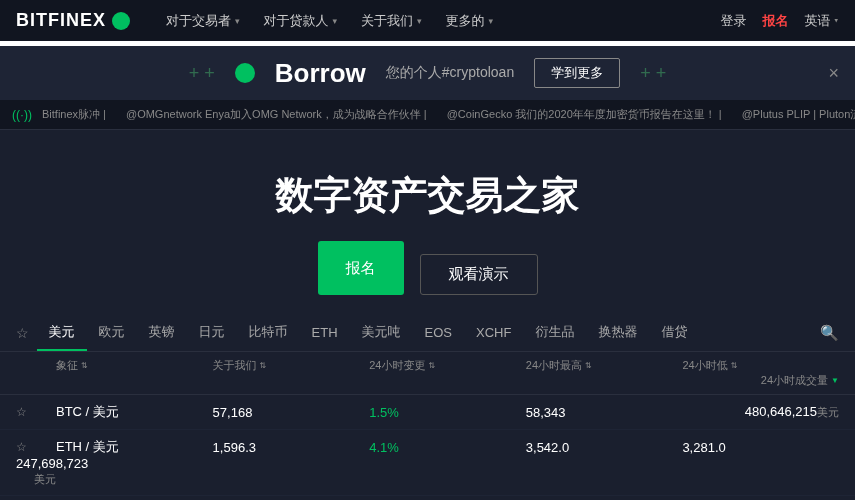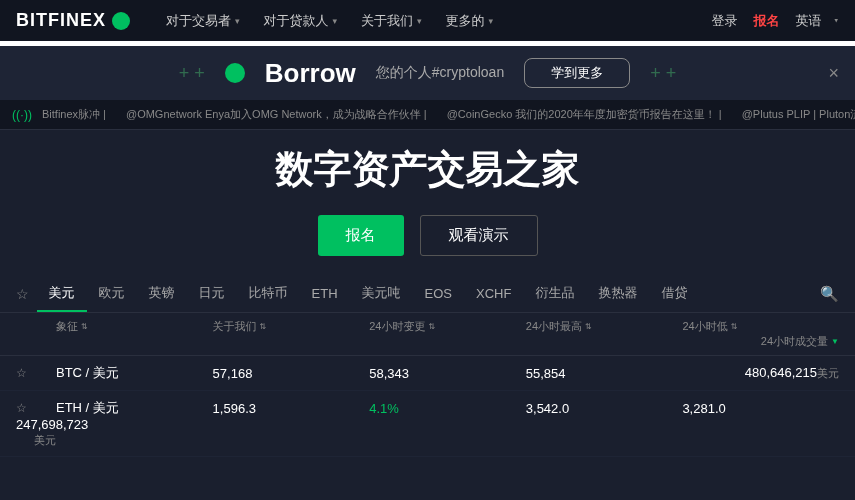--- a/index.html
+++ b/index.html
@@ -79,21 +79,21 @@
       cursor: pointer;
       font-size: 13px;
       font-weight: 600;
     }
     .nav-lang {
       color: #ccc;
       font-size: 13px;
       cursor: pointer;
       display: flex;
       align-items: center;
-      gap: 12px;
+      gap: 3px;
     }
 
     
     .banner {
       background: #1e2435;
       display: flex;
       align-items: center;
       justify-content: center;
       gap: 20px;
       padding: 10px 20px;
@@ -118,24 +118,24 @@
       color: #fff;
     }
     .banner-subtitle {
       color: #aaa;
       font-size: 14px;
     }
     .banner-btn {
       background: transparent;
       border: 1px solid #888;
       color: #fff;
-      padding: 5px 26px;
-      font-size: 13px;
-      cursor: pointer;
-      border-radius: 8px;
+      padding: 5px 16px;
+      font-size: 13px;
+      cursor: pointer;
+      border-radius: 2px;
     }
     .banner-close {
       position: absolute;
       right: 16px;
       top: 50%;
       transform: translateY(-50%);
       color: #888;
       font-size: 18px;
       cursor: pointer;
     }
@@ -166,21 +166,21 @@
       white-space: nowrap;
       margin-right: 20px;
     }
 
     
     .hero {
       display: flex;
       flex-direction: column;
       align-items: center;
       justify-content: center;
-      padding: 14px 0 20px;
+      padding: 40px 0 20px;
       gap: 20px;
     }
     .hero-title {
       font-size: 38px;
       font-weight: 700;
       color: #fff;
       text-align: center;
     }
     .hero-buttons {
       display: flex;
@@ -196,20 +196,21 @@
       border-radius: 3px;
     }
     .btn-secondary {
       background: transparent;
       color: #fff;
       border: 1px solid #555;
       padding: 10px 28px;
       font-size: 15px;
       cursor: pointer;
       border-radius: 3px;
+      margin-top: 13px;
     }
 
     
     .market-tabs-row {
       display: flex;
       align-items: center;
       padding: 0 16px;
       border-bottom: 1px solid #2a2f3e;
       gap: 0;
     }
@@ -379,22 +380,22 @@
     <div class="th" style="justify-content:flex-end; grid-column:6;">
       <span>24小时成交量</span>
       <span class="th-sort" style="color:#00c060;">▼</span>
     </div>
   </div>
 
   <div class="table-row">
     <span class="row-star">☆</span>
     <span class="row-pair">BTC / 美元</span>
     <span class="row-price">57,168</span>
+    <span class="row-change-pos">1.5%</span>
     <span class="row-high">58,343</span>
-    <span class="row-low">55,854</span>
     <span class="row-volume">480,646,215<span>美元</span></span>
   </div>
 
   <div class="table-row">
     <span class="row-star">☆</span>
     <span class="row-pair">ETH / 美元</span>
     <span class="row-price">1,596.3</span>
     <span class="row-change-pos">4.1%</span>
     <span class="row-high">3,542.0</span>
     <span class="row-low">3,281.0</span>

